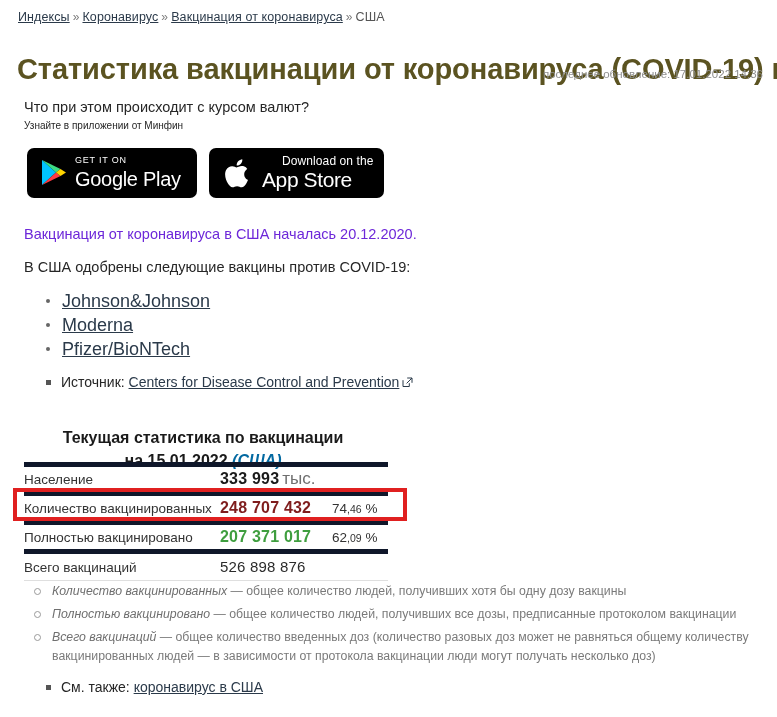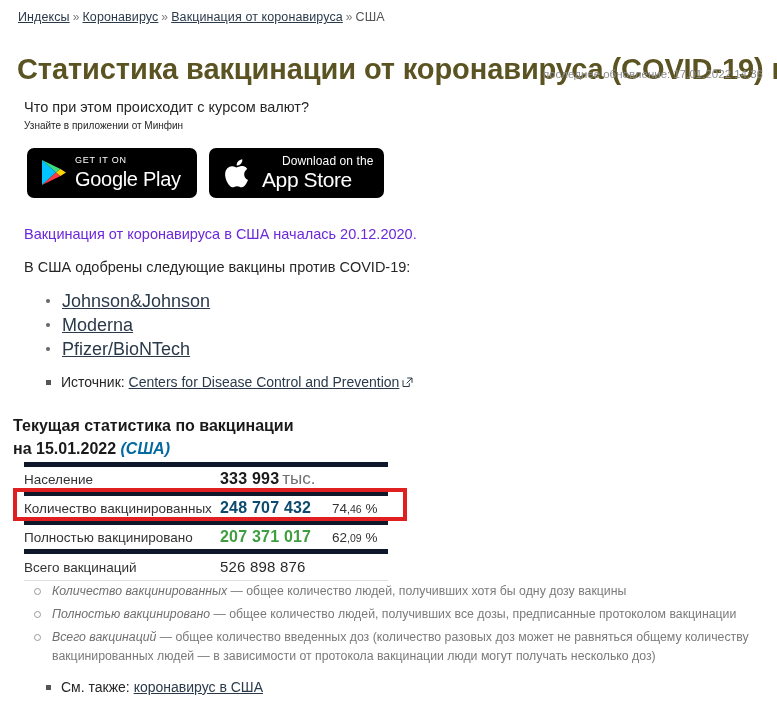--- a/index.html
+++ b/index.html
@@ -231,22 +231,23 @@
     width: 11px;
     height: 11px;
     vertical-align: -1px;
     margin-left: 3px;
   }
 
   
   .stats-title {
     position: absolute;
     left: 13px;
-    top: 414px;
+    top: 426px;
     width: 380px;
+    text-align: center;
     font-size: 16px;
     font-weight: bold;
     color: #1a1a1a;
     line-height: 23px;
   }
   .stats-title .country {
     color: #0369a1;
     font-style: italic;
   }
 
@@ -446,21 +447,21 @@
 
   <table class="stats-table">
     <tbody>
       <tr>
         <td class="st-label">Население</td>
         <td class="st-value"><span class="num" id="v0" style="color: rgb(26, 26, 26);">333 993</span><span class="unit">тыс.</span></td>
         <td class="st-pct"></td>
       </tr>
       <tr>
         <td class="st-label">Количество вакцинированных</td>
-        <td class="st-value"><span class="num" id="v1" style="color: #0c4a6e;">248 707 432</span><span class="unit"></span></td>
+        <td class="st-value"><span class="num" id="v1" style="color: #7f1d1d;">248 707 432</span><span class="unit"></span></td>
         <td class="st-pct">74<span class="pct-frac">,46</span> %</td>
       </tr>
       <tr>
         <td class="st-label">Полностью вакцинировано</td>
         <td class="st-value"><span class="num" id="v2" style="color: rgb(63, 158, 63);">207 371 017</span><span class="unit"></span></td>
         <td class="st-pct">62<span class="pct-frac">,09</span> %</td>
       </tr>
       <tr>
         <td class="st-label">Всего вакцинаций</td>
         <td class="st-value"><span class="num-plain" id="v3" style="color: rgb(43, 43, 43); text-align: right;">526 898 876</span><span class="unit"></span></td>

